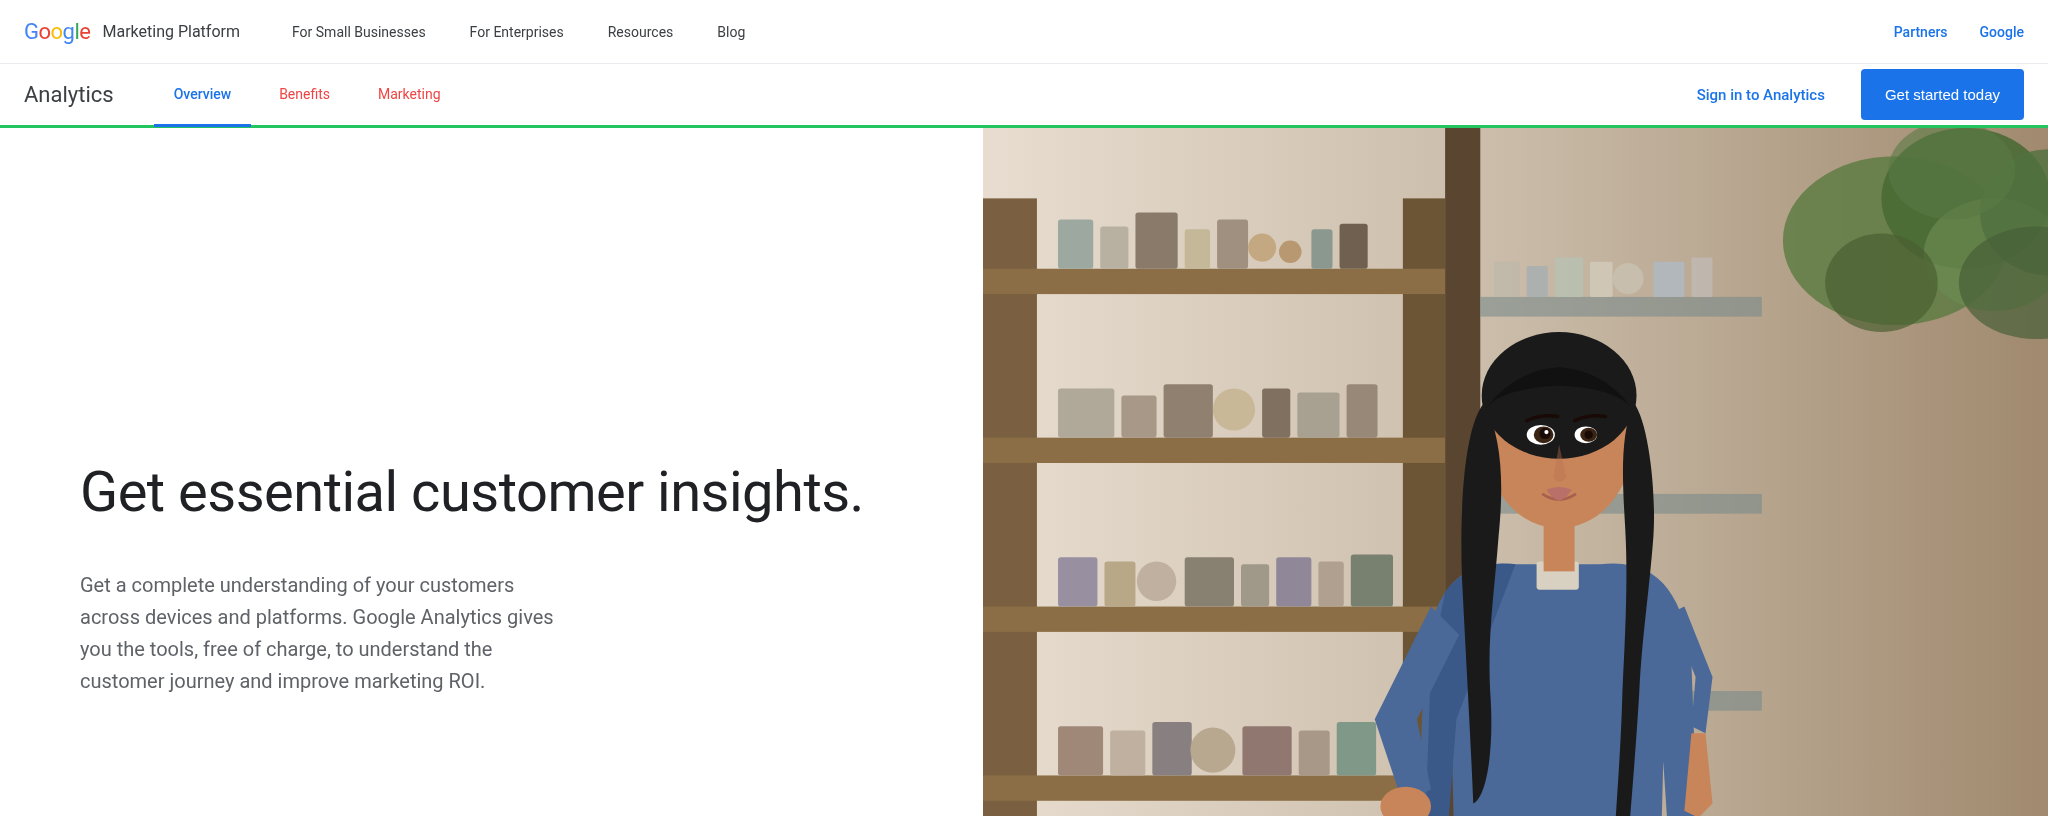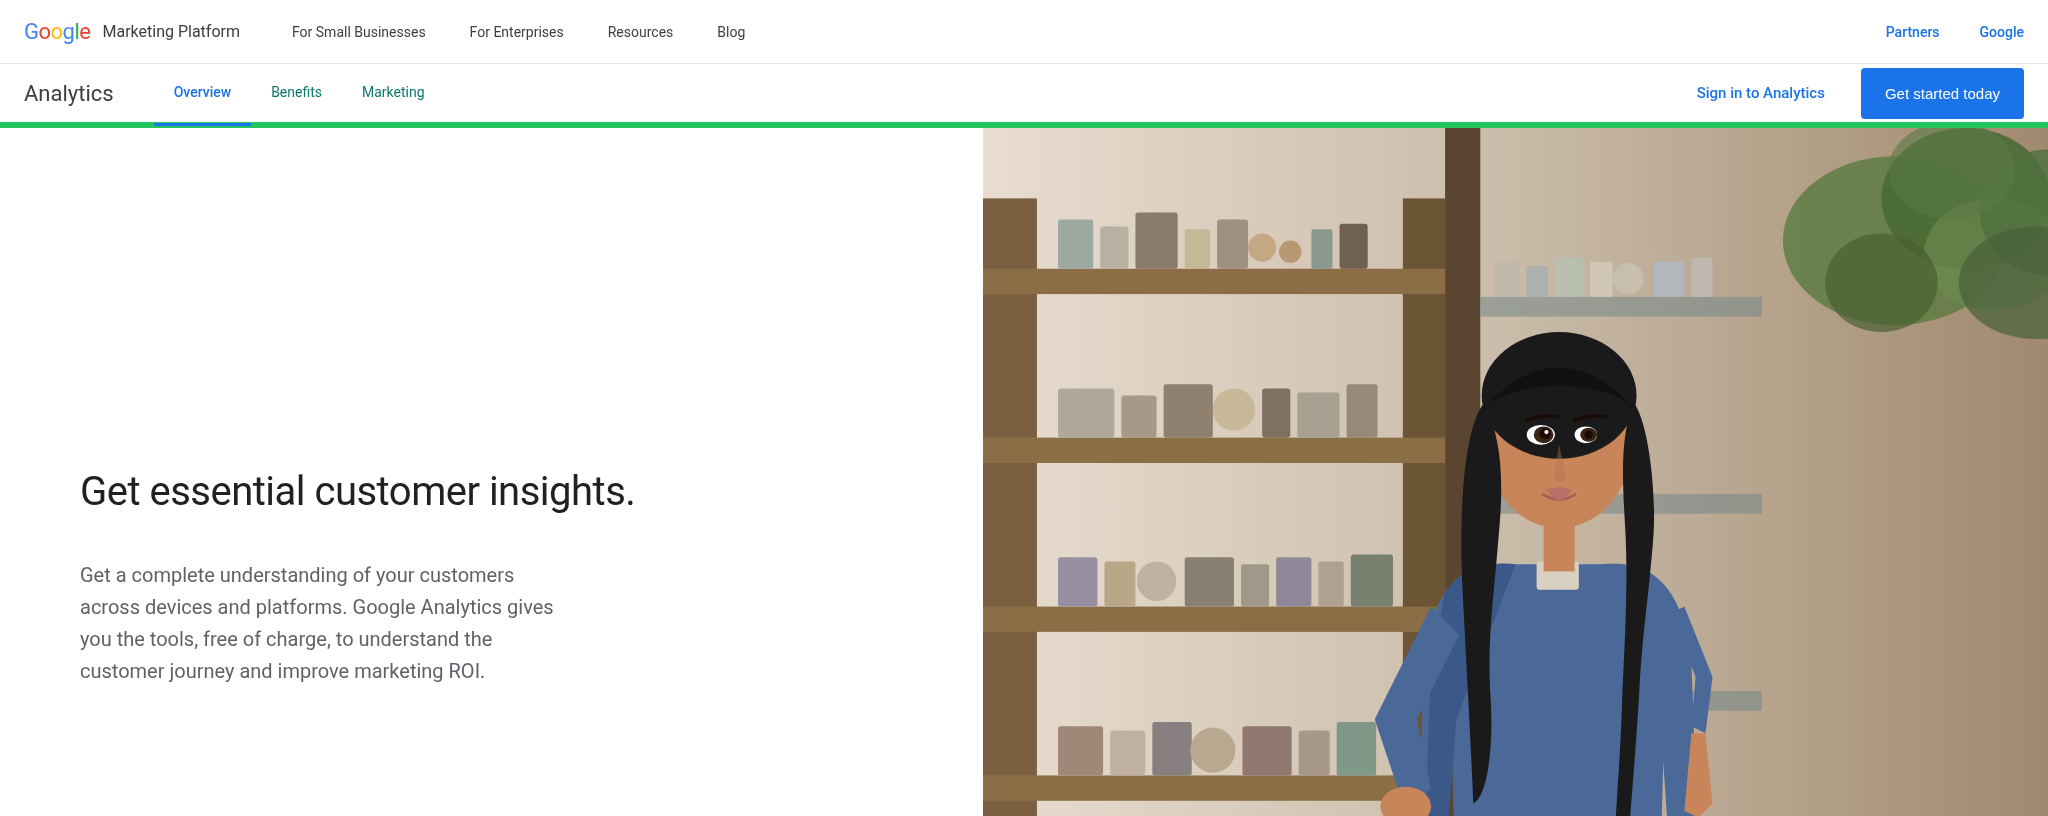--- a/index.html
+++ b/index.html
@@ -65,57 +65,57 @@
       font-size: 14px;
       color: #3c4043;
       padding: 8px 12px;
       cursor: pointer;
       border-radius: 4px;
       white-space: nowrap;
     }
 
     .top-nav-right {
       display: flex;
-      gap: 40px;
+      gap: 32px;
     }
 
     .top-nav-right-link {
       font-size: 14px;
       color: #1a73e8;
       cursor: pointer;
       font-weight: 500;
     }
 
     
     .secondary-nav {
       display: flex;
       align-items: center;
       height: 64px;
       padding: 0 24px;
-      border-bottom: 6px solid #22c55e;
+      border-bottom: 3px solid #22c55e;
       background: #fff;
     }
 
     .analytics-brand {
       font-size: 22px;
       color: #3c4043;
       font-weight: 400;
       margin-right: 40px;
     }
 
     .secondary-nav-links {
       display: flex;
       align-items: center;
-      gap: 0;
+      gap: 8px;
       flex: 1;
     }
 
     .secondary-nav-link {
       font-size: 14px;
-      color: #0f766e;
+      color: #ef4444;
       padding: 0 20px;
       height: 64px;
       display: flex;
       align-items: center;
       cursor: pointer;
       border-bottom: 3px solid transparent;
       margin-bottom: -1px;
       position: relative;
     }
 
@@ -163,21 +163,21 @@
     .hero-left {
       width: 48%;
       padding: 80px 60px 80px 80px;
       display: flex;
       flex-direction: column;
       justify-content: center;
       background: #fff;
     }
 
     .hero-title {
-      font-size: 40px;
+      font-size: 56px;
       font-weight: 400;
       color: #202124;
       line-height: 1.15;
       letter-spacing: -0.5px;
       margin-bottom: 44px;
     }
 
     .hero-description {
       font-size: 20px;
       color: #5f6368;

